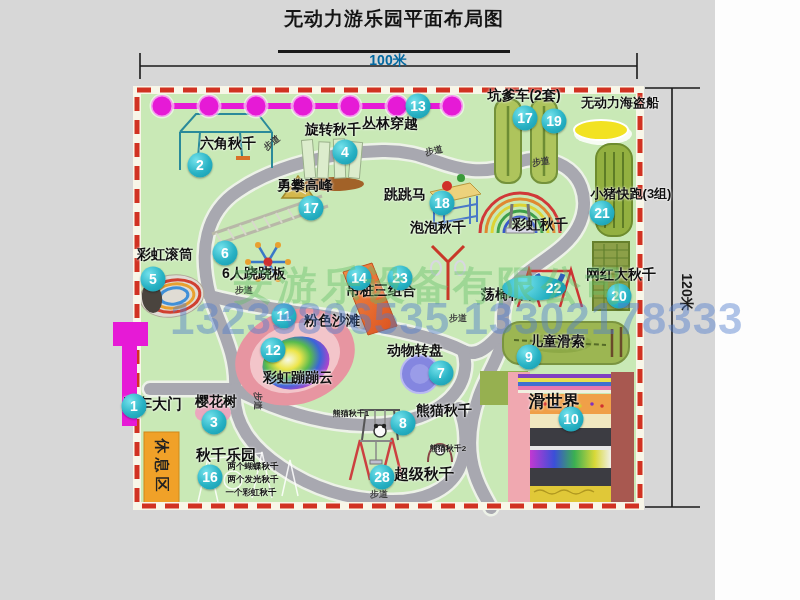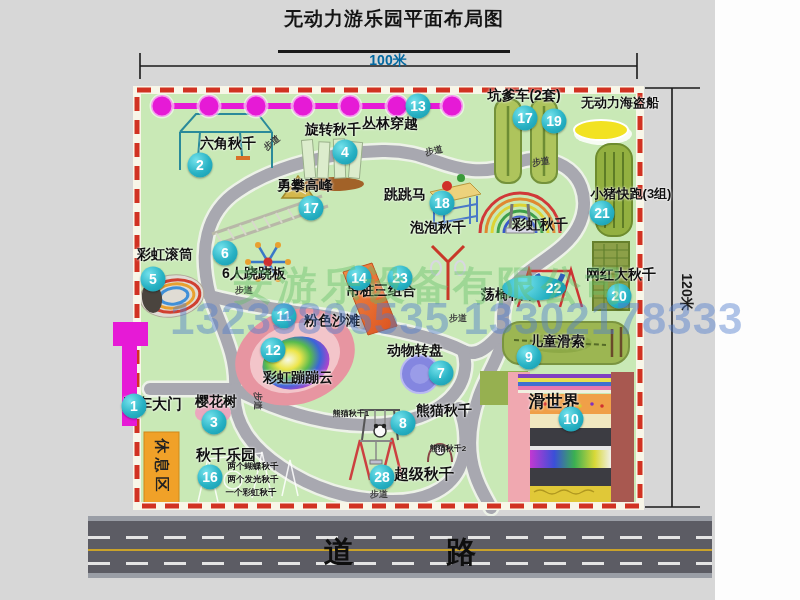--- a/index.html
+++ b/index.html
@@ -405,19 +405,13 @@
       <div class="walkway" style="transform: translate(-50%, -50%) rotate(-8deg); left: 541px; top: 162px;">步道</div>
       <div class="walkway" style="transform: translate(-50%, -50%) rotate(0deg); left: 244px; top: 290px;">步道</div>
       <div class="walkway" style="transform: translate(-50%, -50%) rotate(0deg); left: 458px; top: 318px;">步道</div>
       <div class="walkway" style="transform: translate(-50%, -50%) rotate(90deg); left: 257px; top: 401px;">步道</div>
       <div class="walkway" style="transform: translate(-50%, -50%) rotate(0deg); left: 379px; top: 494px;">步道</div>
     </div>
 
   <div class="wm-company">安游乐设备有限公司</div>
   <div class="wm-phone">13233806535 13302178333</div>
 
-  <div class="road-strip">
-    <div class="road-dash" style="top:15px"></div>
-    <div class="road-yellow"></div>
-    <div class="road-dash" style="top:41px"></div>
-    <div class="road-label">道 路</div>
-  </div>
 </div>
 
 </body></html>

